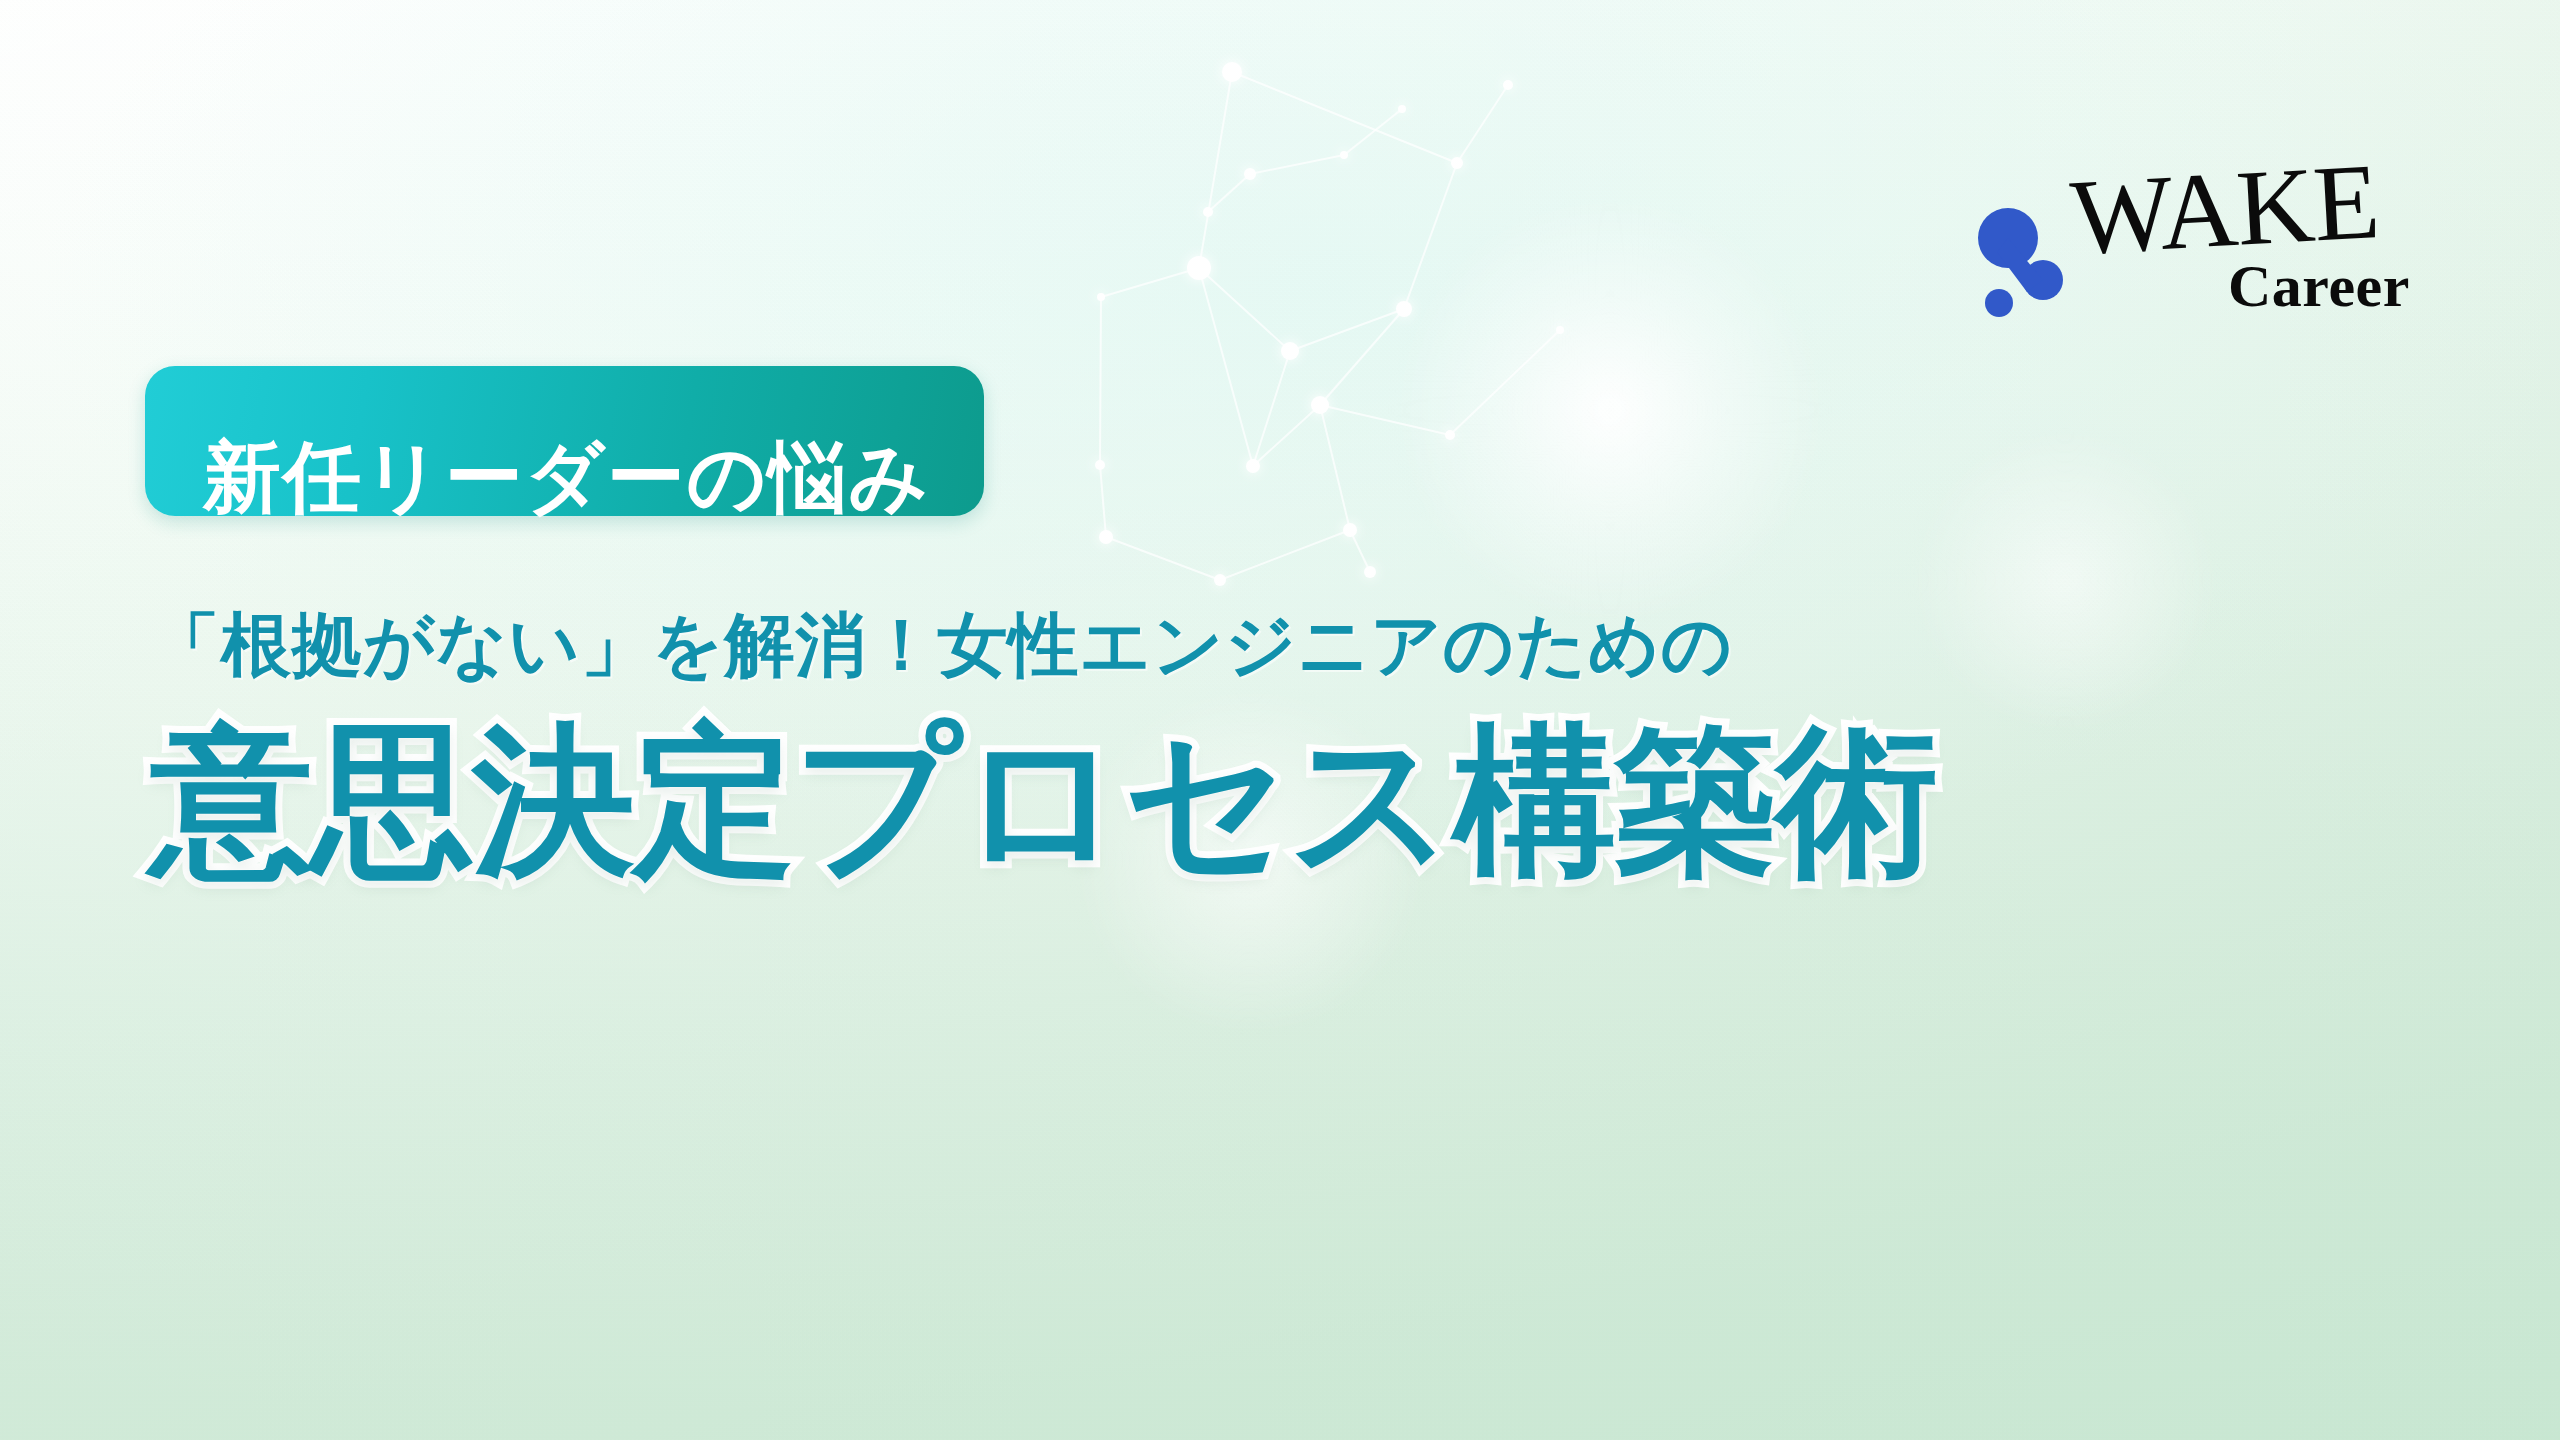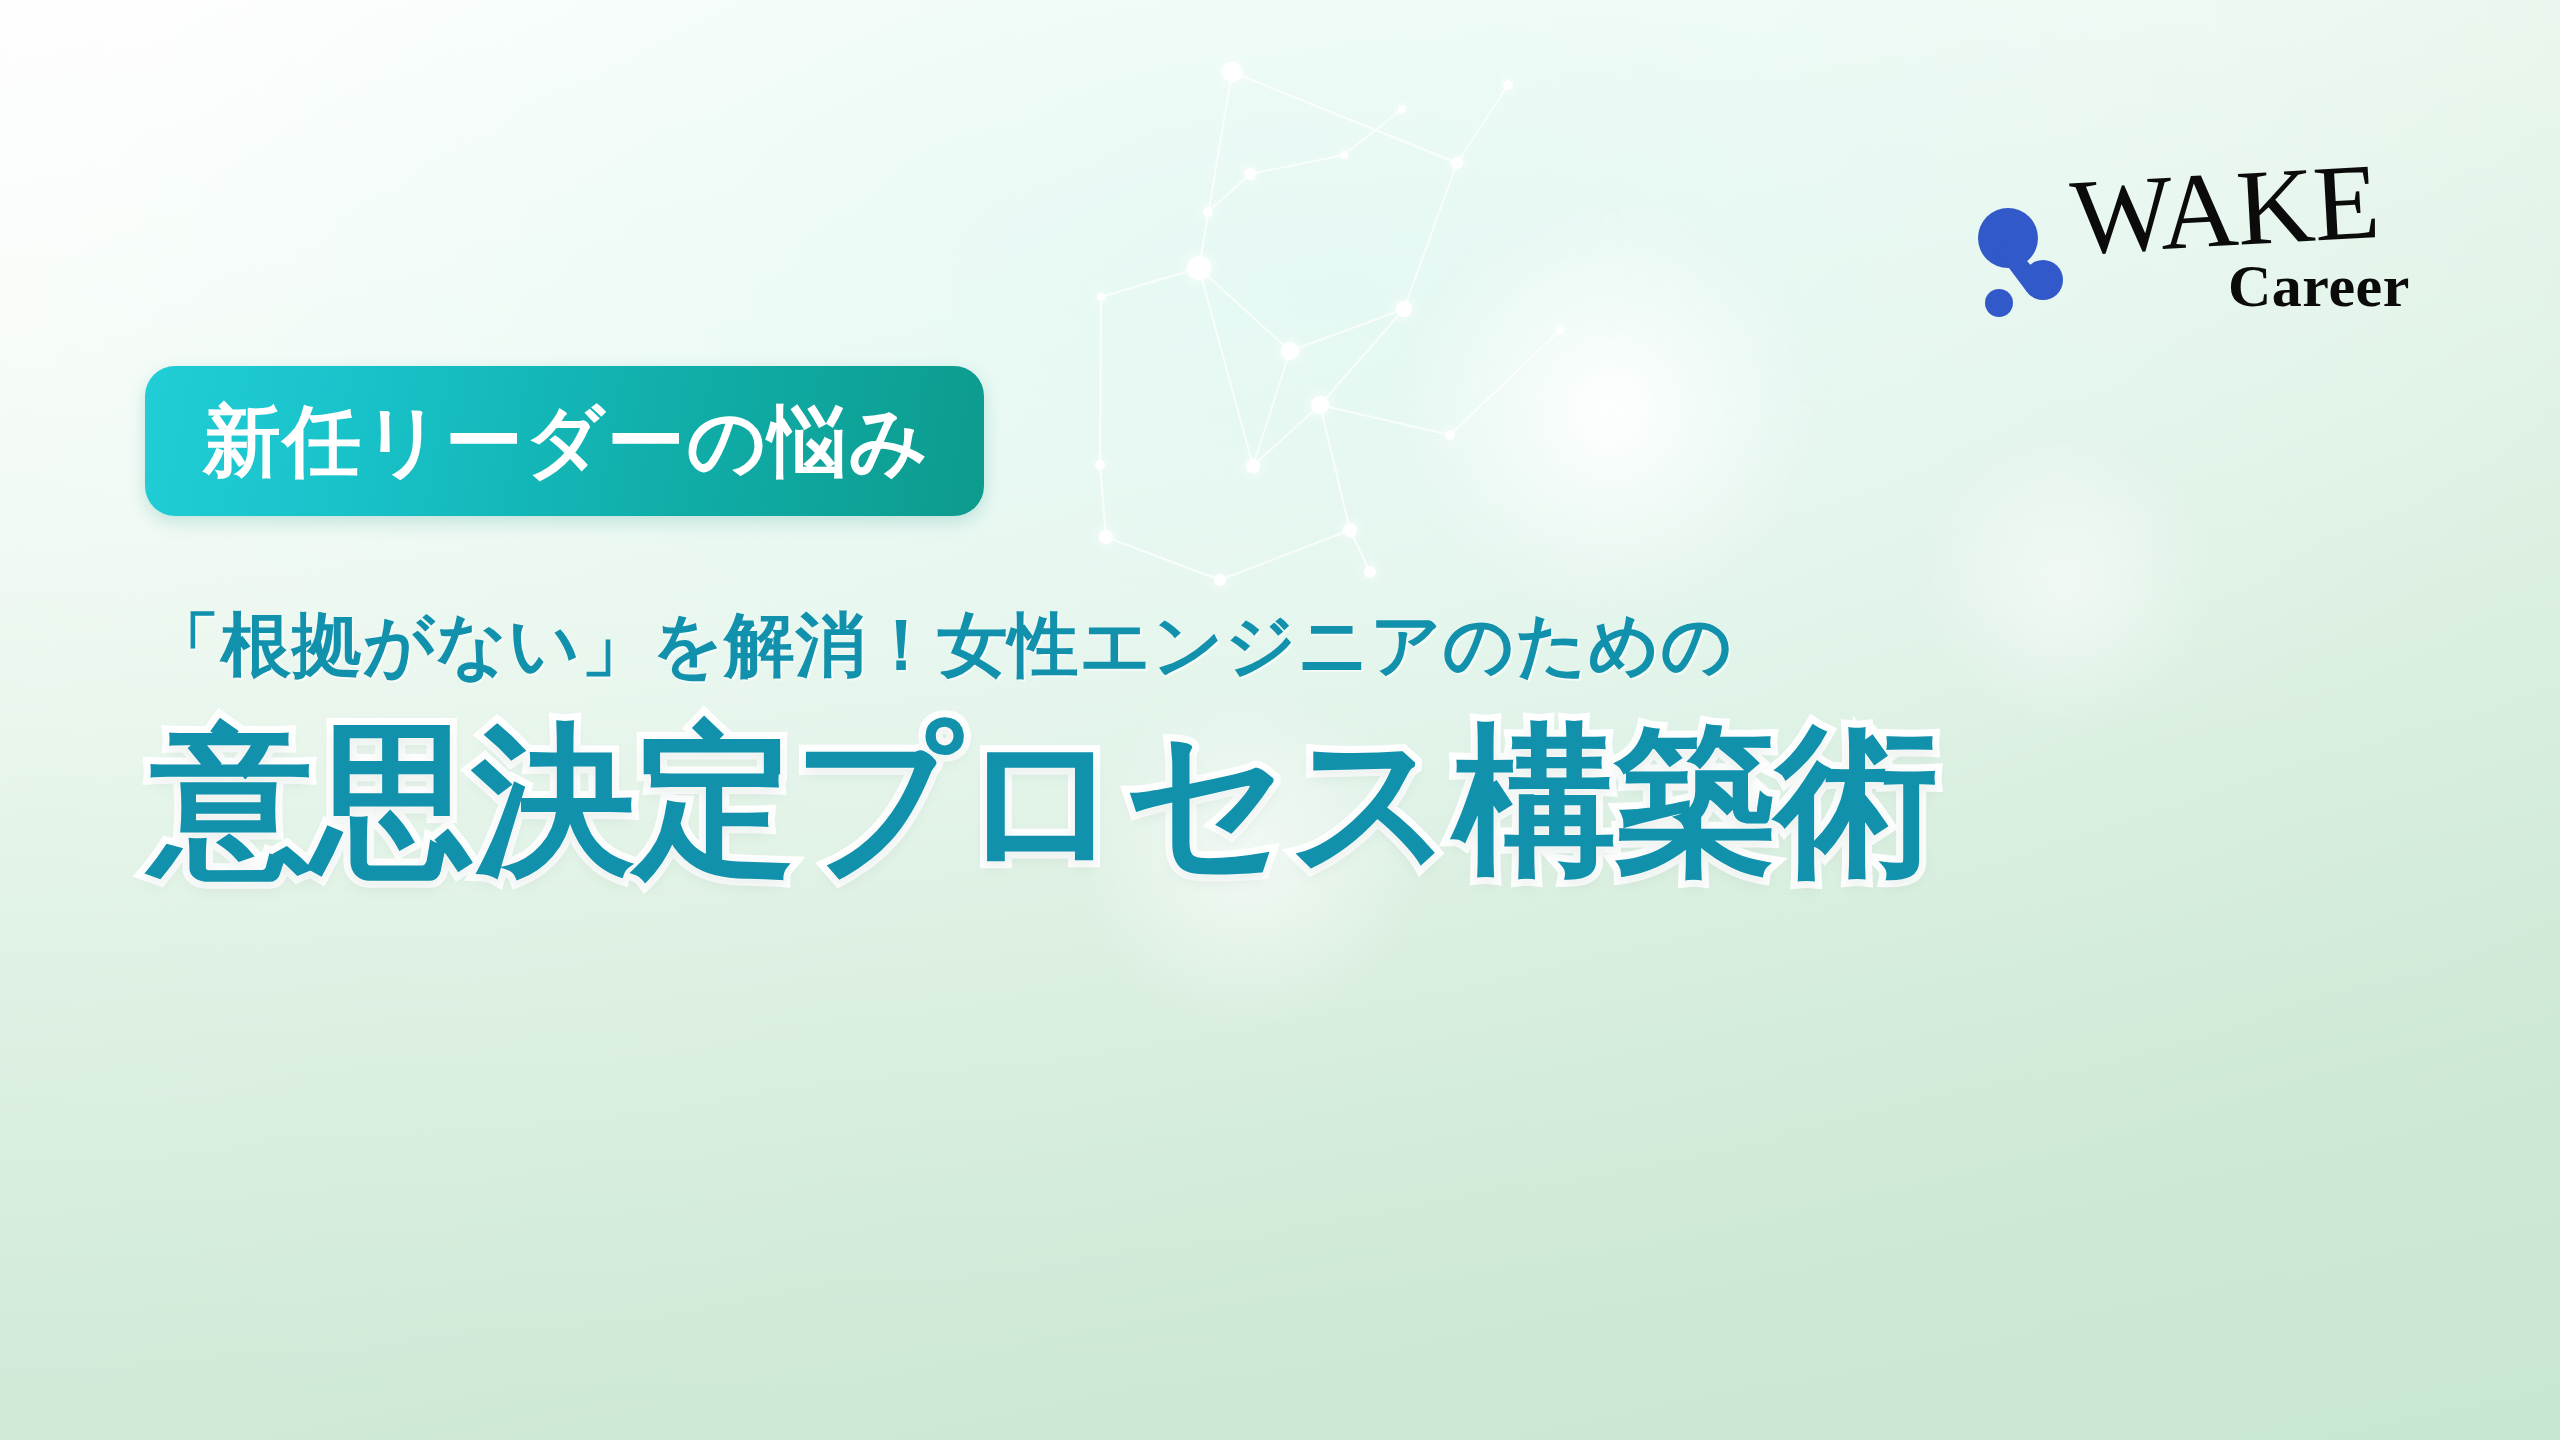--- a/index.html
+++ b/index.html
@@ -132,21 +132,21 @@
   }
 
   
   #category-badge {
     position:absolute;
     left:145px;
     top:366px;
     height:150px;
     padding:0 54px 0 58px;
     display:flex;
-    align-items:center;
+    align-items:flex-end;
     border-radius:30px;
     background:linear-gradient(100deg, #21cdd6 0%, #18c2c9 26%, #10ada8 64%, #0d9b8d 100%);
     box-shadow:0 6px 18px rgba(13,139,130,0.20);
   }
 
   #category-badge .badge-text {
     font-family:"Liberation Sans", sans-serif;
     font-size:78px;
     font-weight:bold;
     color:#ffffff;

